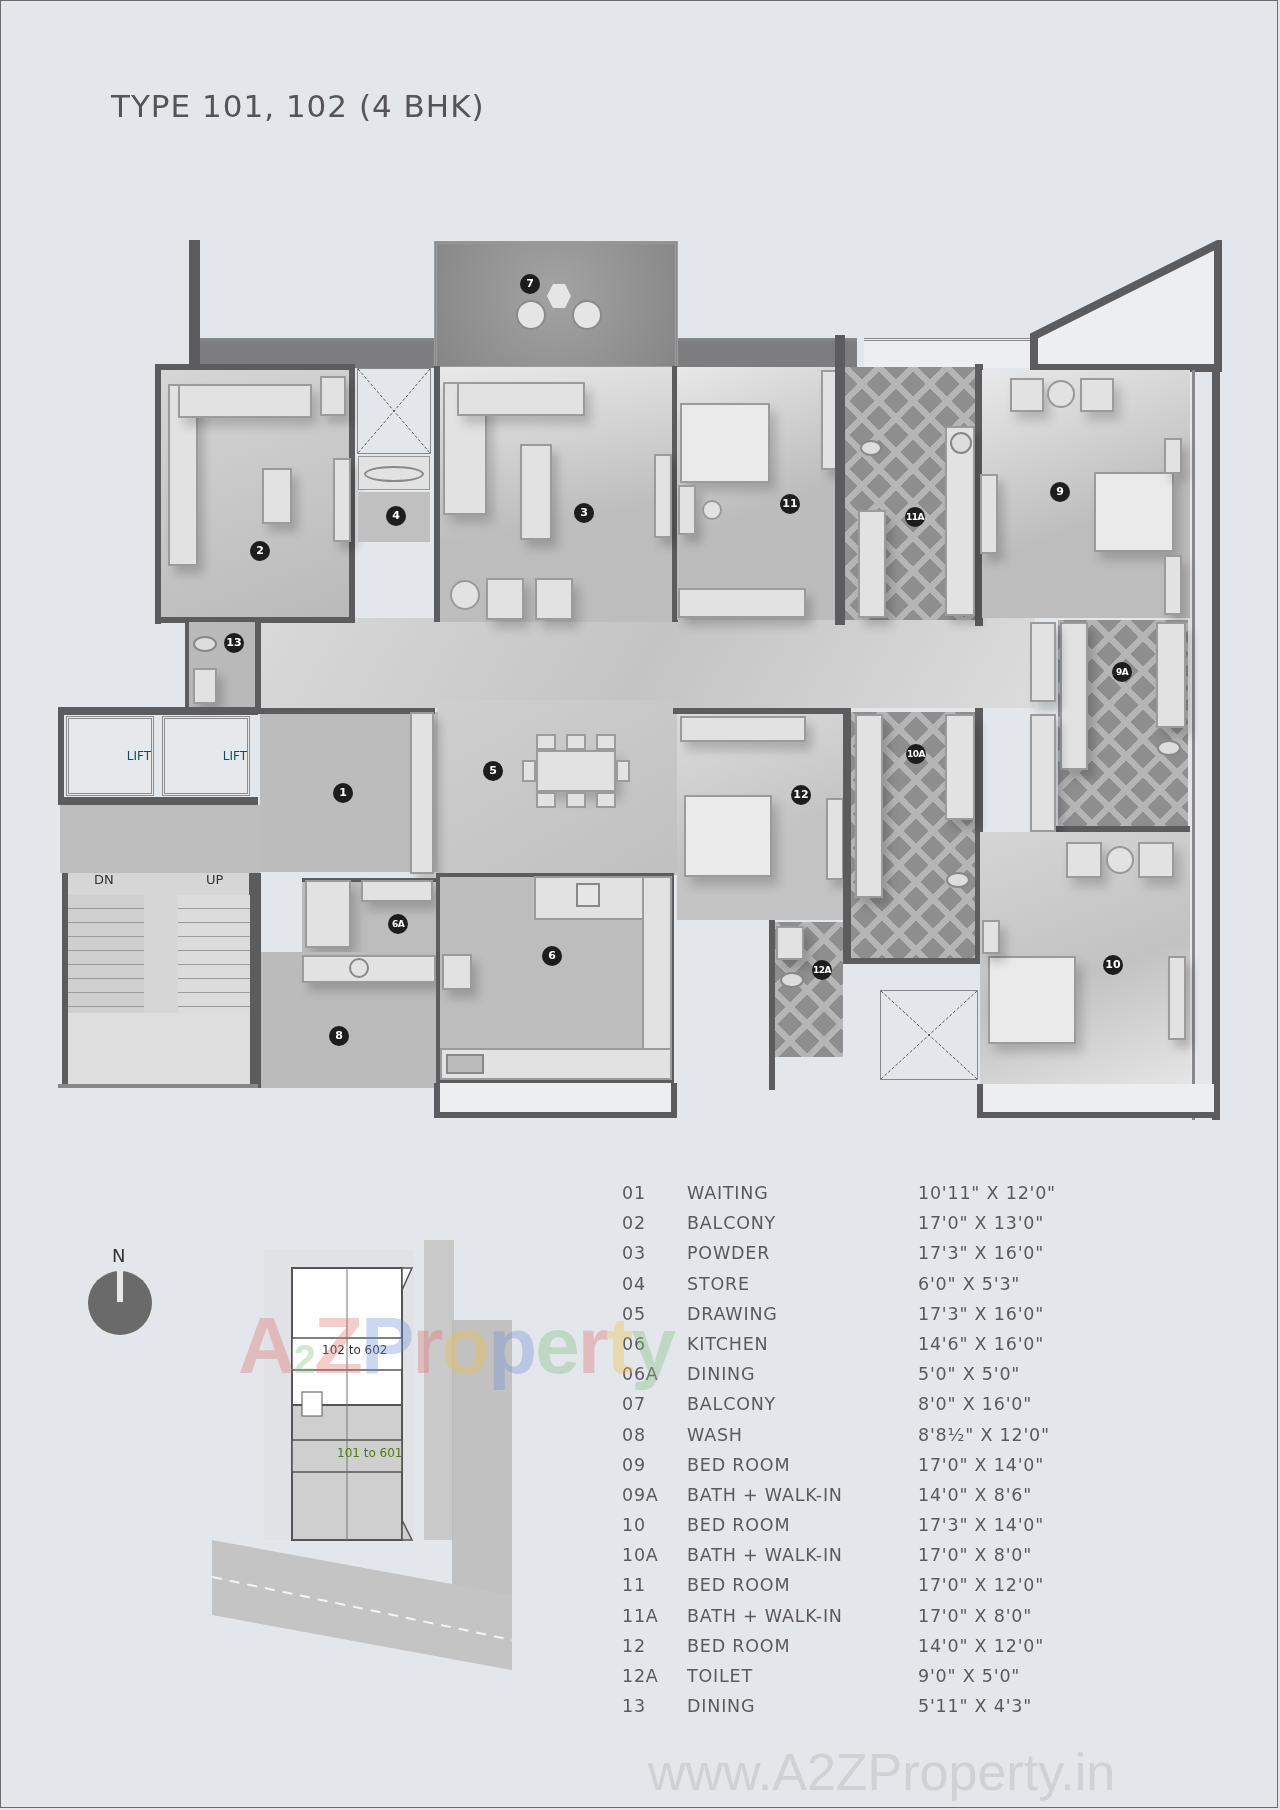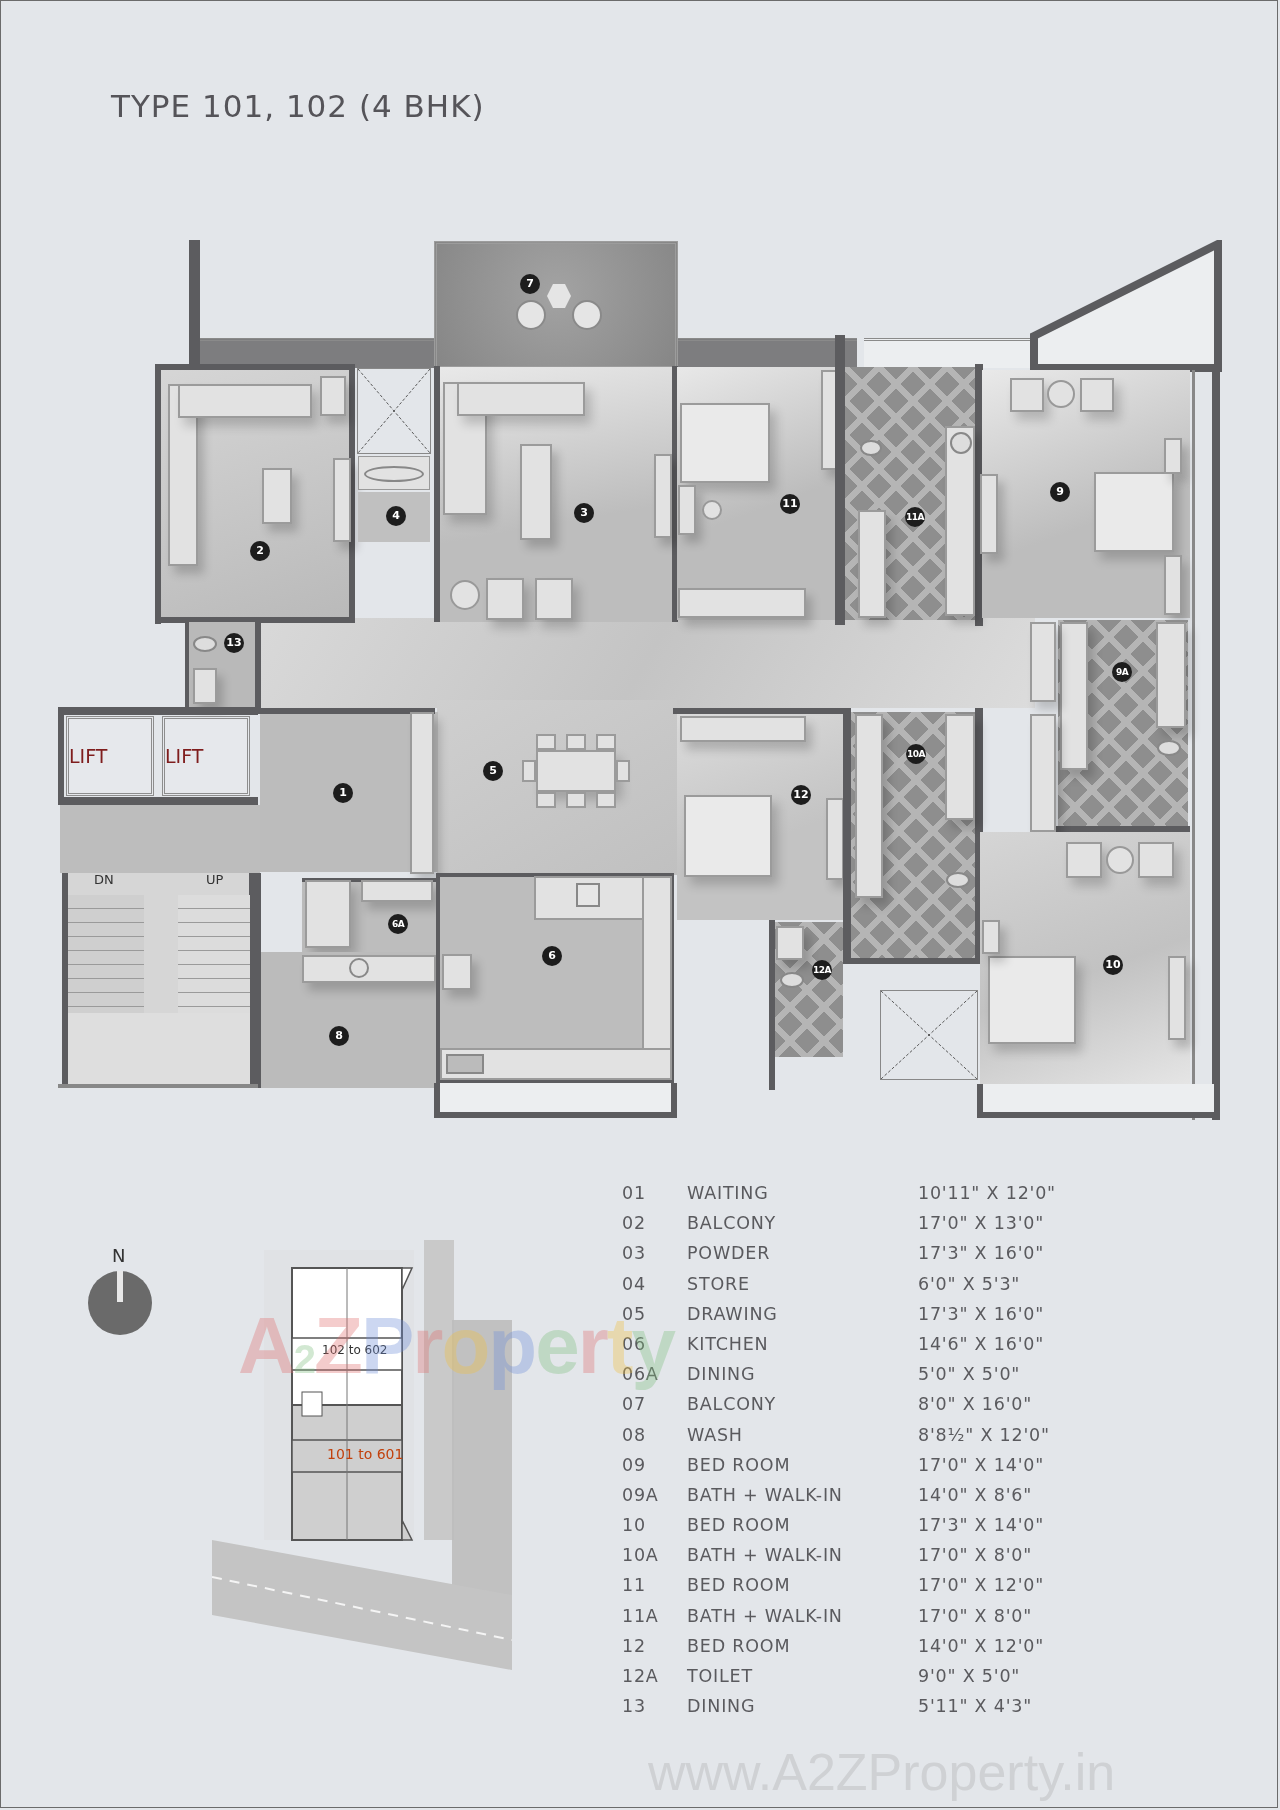--- a/index.html
+++ b/index.html
@@ -10,21 +10,21 @@
   .wall{position:absolute;background:#5c5c5f;}
   .floor{position:absolute;background:linear-gradient(160deg,#d6d6d6,#b9b9b9);}
   .tile{position:absolute;background-color:#8e8e8e;
     background-image:
       linear-gradient(45deg, transparent 44%, #b5b5b5 44%, #b5b5b5 56%, transparent 56%),
       linear-gradient(-45deg, transparent 44%, #b5b5b5 44%, #b5b5b5 56%, transparent 56%);
     background-size:34px 34px;}
   .furn{position:absolute;background:#e2e2e2;border:2px solid #9b9b9b;box-sizing:border-box;box-shadow:6px 8px 10px rgba(0,0,0,0.18);}
   .badge{position:absolute;width:20px;height:20px;border-radius:50%;background:#1d1d1d;color:#fff;font-size:11px;font-weight:bold;text-align:center;line-height:20px;font-family:"DejaVu Sans",sans-serif;}
   .badge.sm{font-size:9px;letter-spacing:-0.5px;}
-  .lift{position:absolute;background:#e6e8ec;border:3px double #8d8d8d;box-sizing:border-box;font-size:19px;color:#7f1d1d;text-align:left;}
+  .lift{position:absolute;background:#e6e8ec;border:3px double #8d8d8d;box-sizing:border-box;font-size:12px;color:#0c4a6e;text-align:right;}
   .stairlabel{position:absolute;font-size:13px;color:#333;}
   .shaft{position:absolute;background:#e3e6ea;border:1px solid #888;box-sizing:border-box;}
   .shaft svg{width:100%;height:100%;display:block;}
   .legend{position:absolute;left:622px;top:1183px;}
   .lrow{position:relative;height:30.2px;font-size:17.5px;color:#5a5a5e;letter-spacing:0.8px;white-space:nowrap;}
   .lrow span{position:absolute;top:0;}
   .lrow .no{left:0;}
   .lrow .nm{left:65px;}
   .lrow .dm{left:296px;}
   .compass-n{position:absolute;left:112px;top:1245px;font-size:18px;color:#333;}
@@ -346,19 +346,19 @@
     <rect x="80" y="28" width="110" height="272" fill="#fff" stroke="#555" stroke-width="2"></rect>
     <rect x="80" y="165" width="110" height="135" fill="#cfcfcf" stroke="#555" stroke-width="2"></rect>
     <rect x="80" y="98" width="110" height="32" fill="#fff" stroke="#555" stroke-width="1.5"></rect>
     <rect x="80" y="200" width="110" height="32" fill="#cfcfcf" stroke="#555" stroke-width="1.5"></rect>
     <line x1="135" y1="28" x2="135" y2="300" stroke="#777" stroke-width="1"></line>
     <rect x="90" y="152" width="20" height="24" fill="#fff" stroke="#555" stroke-width="1"></rect>
     <polygon points="190,28 200,28 190,50" fill="#fff" stroke="#555" stroke-width="1.5"></polygon>
     <polygon points="190,300 200,300 190,280" fill="#cfcfcf" stroke="#555" stroke-width="1.5"></polygon>
   </svg>
   <div class="abs" style="left:110px;top:103px;font-size:12px;color:#333;">102 to 602</div>
-  <div class="abs" style="left:115px;top:206px;font-size:14px;color:#c2410c;">101 to 601</div>
+  <div class="abs" style="left:125px;top:206px;font-size:12px;color:#4d7c0f;">101 to 601</div>
 </div>
 
 <div class="wm wm-big">
   <span style="color:#e07070;">A</span><span style="color:#7fbf7f;font-size:40px;">2</span><span style="color:#e07070;">Z</span><span style="color:#6f8fd9;">P</span><span style="color:#e07070;">r</span><span style="color:#f0c040;">o</span><span style="color:#6f8fd9;">p</span><span style="color:#7fbf7f;">e</span><span style="color:#e07070;">r</span><span style="color:#f0c040;">t</span><span style="color:#7fbf7f;">y</span>
 </div>
 <div class="wm wm-url">www.A2ZProperty.in</div>
 
 </body></html>

